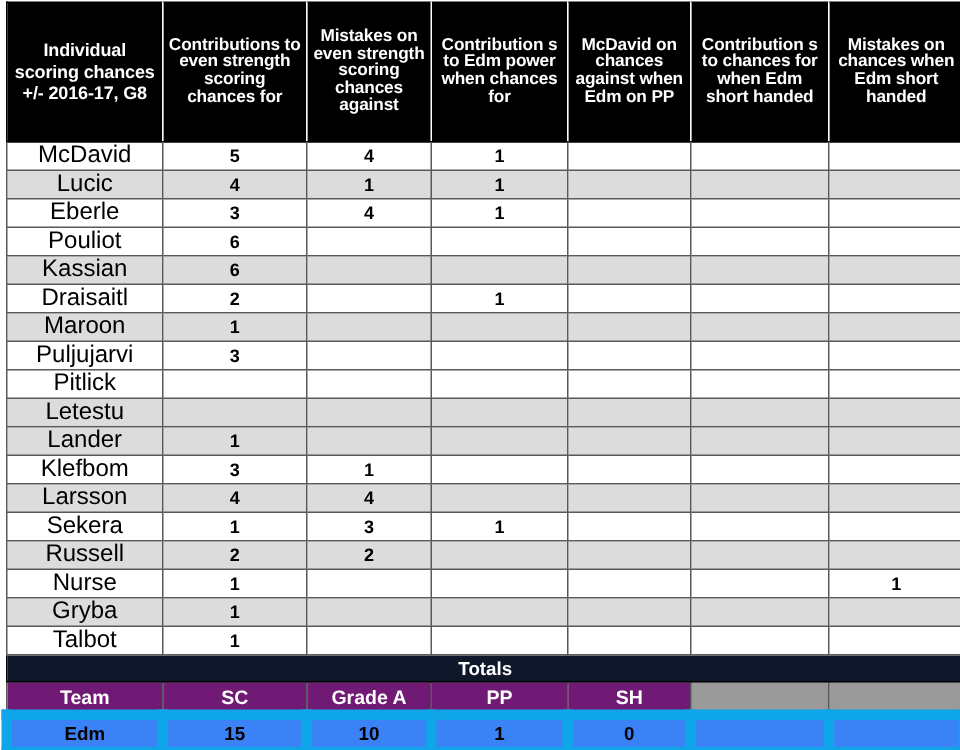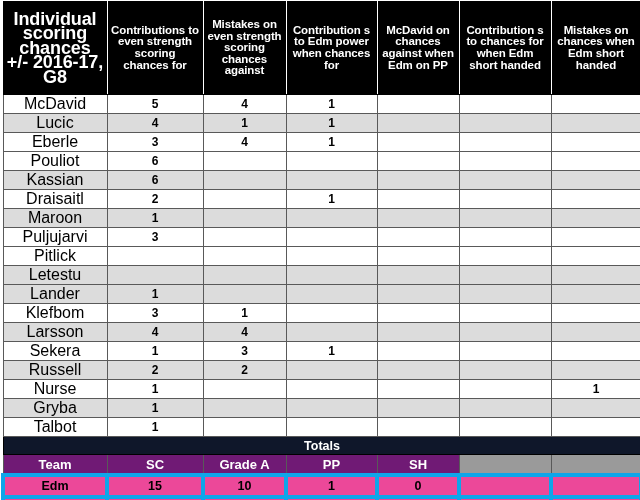--- a/index.html
+++ b/index.html
@@ -42,21 +42,21 @@
     line-height: 11.6px;
     text-align: center;
     vertical-align: middle;
     padding: 2px 3px;
     height: 88px;
     border: 1px solid #000000;
     border-right: 1px solid #ffffff;
     letter-spacing: -0.1px;
   }
   thead th.hdr:last-child { border-right: 1px solid #000000; margin-top: 21px; }
-  thead th.hdr.first { font-size: 18px; line-height: 14.5px; }
+  thead th.hdr.first { font-size: 12px; line-height: 14.5px; }
 
   
   tbody tr.data td {
     height: 16.5px;
     font-size: 12.5px;
     text-align: center;
     vertical-align: middle;
     color: #000000;
     padding: 0 2px;
     border: 1px solid #595959;
@@ -84,27 +84,27 @@
     color: #ffffff;
     font-weight: bold;
     font-size: 13px;
     text-align: center;
     height: 18px;
     border: 1px solid #595959;
     padding: 0;
   }
   tr.totals-head td.blank { background: #9a9a9a; }
   tr.totals-row td {
-    background: #ec4899;
+    background: #3b82f6;
     color: #000000;
     font-weight: bold;
     font-size: 12.5px;
     text-align: center;
     height: 18px;
-    border: 4px solid #0ea5e9;
+    border: 7px solid #0ea5e9;
     padding: 0;
   }
 </style>
 </head>
 <body>
 
 <div id="sheet">
   <table class="stats">
     <colgroup>
       <col class="c0">

